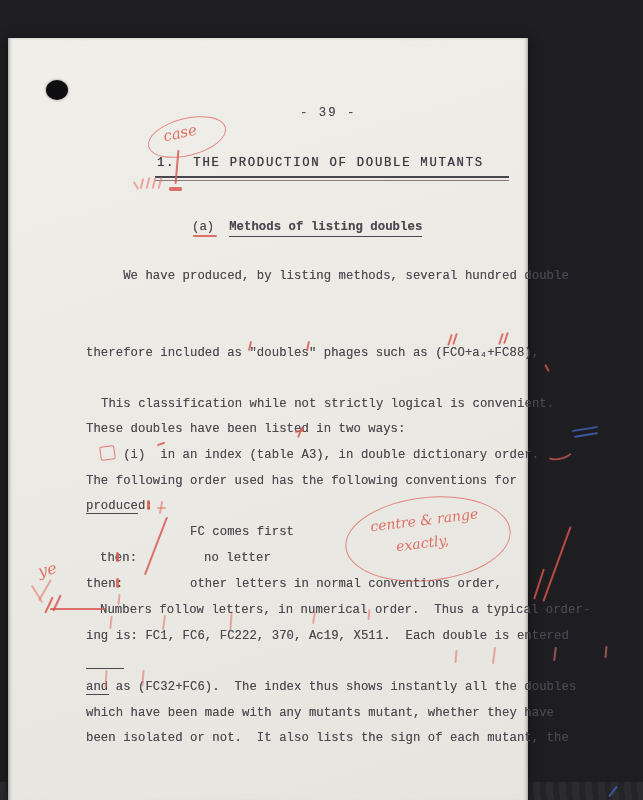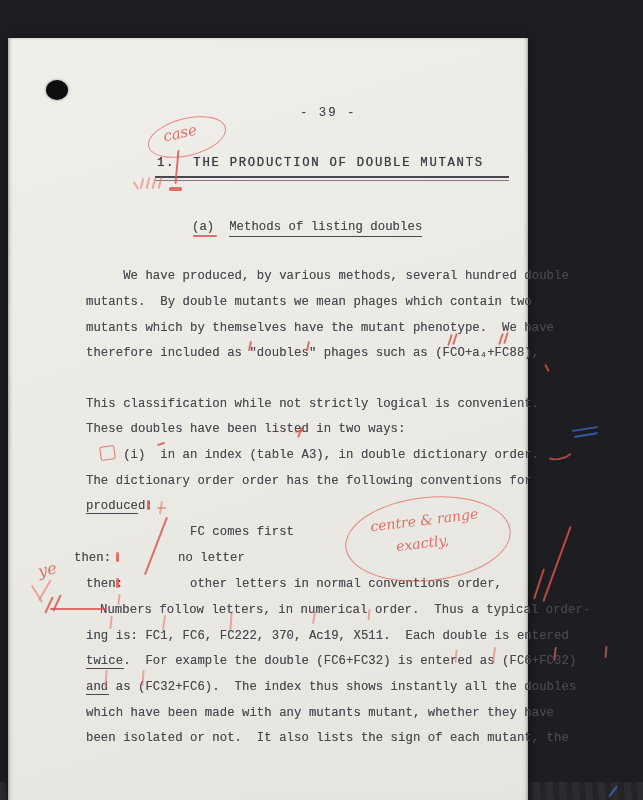--- a/index.html
+++ b/index.html
@@ -19,21 +19,21 @@
   }
   .hole{position:absolute;left:38px;top:42px;width:22px;height:20px;border-radius:50%;
     background:#0e0e10;box-shadow:0 0 3px rgba(0,0,0,.4);}
   .tline{
     position:absolute;white-space:pre;font-size:12.3px;line-height:14px;
     color:var(--ink,#4b4850);letter-spacing:.05px;
     text-shadow:0 0 .6px rgba(72,68,78,.55);
   }
   .pagenum{letter-spacing:2px;}
   .heading{letter-spacing:1.7px;color:#3e3a43;text-shadow:0 0 .7px rgba(60,55,66,.8);}
-  .u{border-bottom:1.4px solid #4a4650;padding-bottom:1.5px;}
+  .u{border-bottom:1.4px solid #4a4650;padding-bottom:1.5px;font-weight:bold;}
   .rule{position:absolute;}
   .m{position:absolute;display:block;}
   .r{background:rgba(217,84,76,.82);border-radius:1.5px;}
   .rl{background:rgba(229,120,112,.6);border-radius:1.5px;}
   .b{background:rgba(62,98,181,.85);border-radius:1px;}
   .el{position:absolute;border:1.6px solid rgba(224,92,84,.7);border-radius:50%;}
   .rtext{
     position:absolute;color:rgba(222,88,80,.85);
     font-family:"DejaVu Serif","Liberation Serif",serif;font-style:italic;
   }
@@ -52,35 +52,32 @@
     <div class="hole"></div>
 
     <div class="tline pagenum" style="left:292px;top:68px">- 39 -</div>
     <div class="tline heading" style="left:149px;top:118px">1.  THE PRODUCTION OF DOUBLE MUTANTS</div>
     <div class="rule ink-ul" style="left:147px;top:138px;width:354px;height:2px"></div>
     <div class="rule" style="left:147px;top:141.5px;width:354px;height:1.2px;background:rgba(106,80,92,.75)"></div>
 
     <div class="tline" style="left:184px;top:182px"><span>(a)</span><span>  </span><span class="u">Methods of listing doubles</span></div>
     <div class="m r" style="left:185px;top:197px;width:24px;height:2px"></div>
 
-    <div class="tline" style="left:78px;top:231px">     We have produced, by various methods, several hundred double</div>
-    <div class="tline" style="left:78px;top:257px">mutants.  By double mutants we mean phages which contain two</div>
-    <div class="tline" style="left:78px;top:283px">mutants which by themselves have the mutant phenotype.  We have</div>
+    <div class="tline" style="left:78px;top:231px">     We have produced, by listing methods, several hundred double</div>
     <div class="tline" style="left:78px;top:308px">therefore included as "doubles" phages such as (FCO+a₄+FC88),</div>
-    <div class="tline" style="left:78px;top:359px">This classification while not strictly logical is convenient.</div>
+    <div class="tline" style="left:93px;top:359px">This classification while not strictly logical is convenient.</div>
     <div class="tline" style="left:78px;top:384px">These doubles have been listed in two ways:</div>
     <div class="tline" style="left:78px;top:410px">     (i)  in an index (table A3), in double dictionary order.</div>
-    <div class="tline" style="left:78px;top:436px">The dictionary order order has the following conventions for</div>
+    <div class="tline" style="left:78px;top:436px">The following order used has the following conventions for</div>
     <div class="tline" style="left:78px;top:461px">produced:</div>
     <div class="tline" style="left:78px;top:487px">              FC comes first</div>
-    <div class="tline" style="left:66px;top:513px">then:         no letter</div>
+    <div class="tline" style="left:92px;top:513px">then:         no letter</div>
     <div class="tline" style="left:78px;top:539px">then:         other letters in normal conventions order,</div>
     <div class="tline" style="left:92px;top:565px">Numbers follow letters, in numerical order.  Thus a typical order-</div>
     <div class="tline" style="left:78px;top:591px">ing is: FC1, FC6, FC222, 370, Ac19, X511.  Each double is entered</div>
-    <div class="tline" style="left:78px;top:616px">twice.  For example the double (FC6+FC32) is entered as (FC6+FC32)</div>
     <div class="tline" style="left:78px;top:642px">and as (FC32+FC6).  The index thus shows instantly all the doubles</div>
     <div class="tline" style="left:78px;top:668px">which have been made with any mutants mutant, whether they have</div>
     <div class="tline" style="left:78px;top:693px">been isolated or not.  It also lists the sign of each mutant, the</div>
 
     <div class="rule ink-ul" style="left:78px;top:475px;width:52px;height:1.4px"></div>
     <div class="rule ink-ul" style="left:78px;top:630px;width:38px;height:1.4px"></div>
     <div class="rule ink-ul" style="left:78px;top:656px;width:23px;height:1.4px"></div>
 
     <div class="el" style="left:139px;top:80px;width:78px;height:36px;transform:rotate(-14deg)"></div>
     <div class="rtext" style="left:155px;top:86px;font-size:15px;transform:rotate(-12deg)">case</div>

